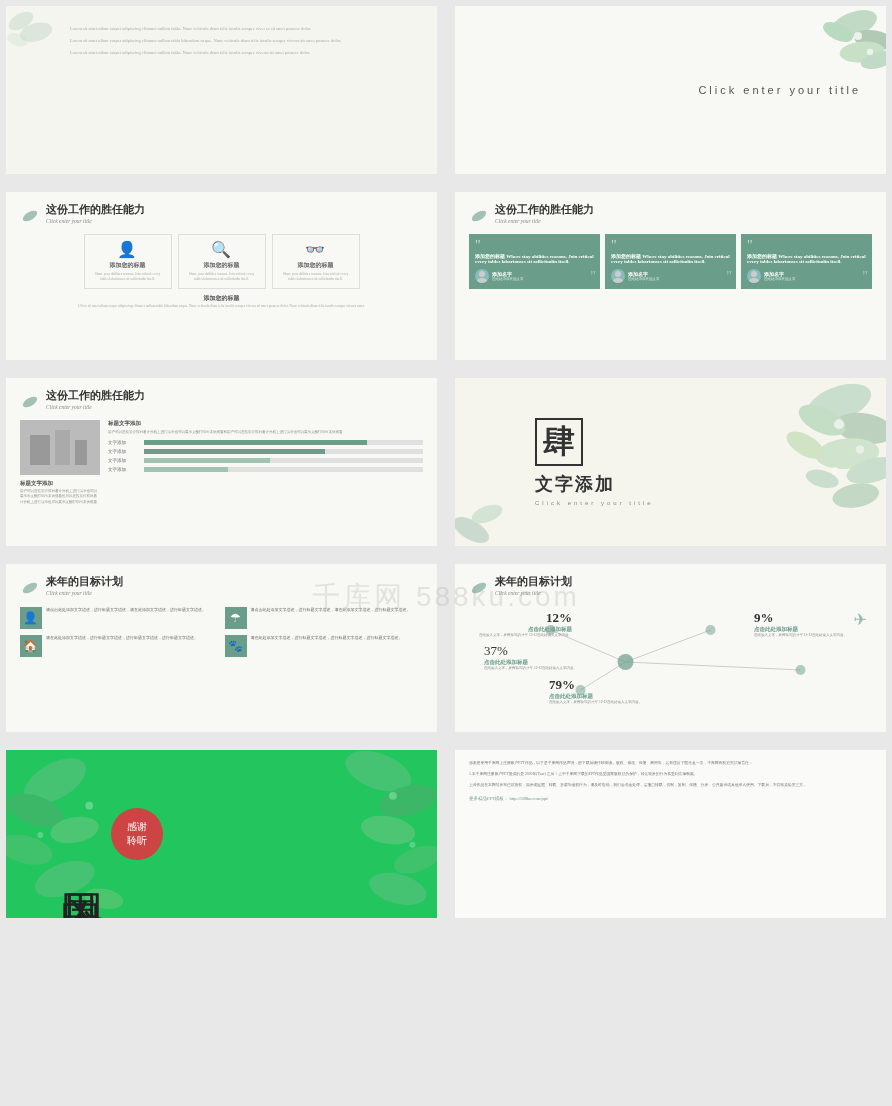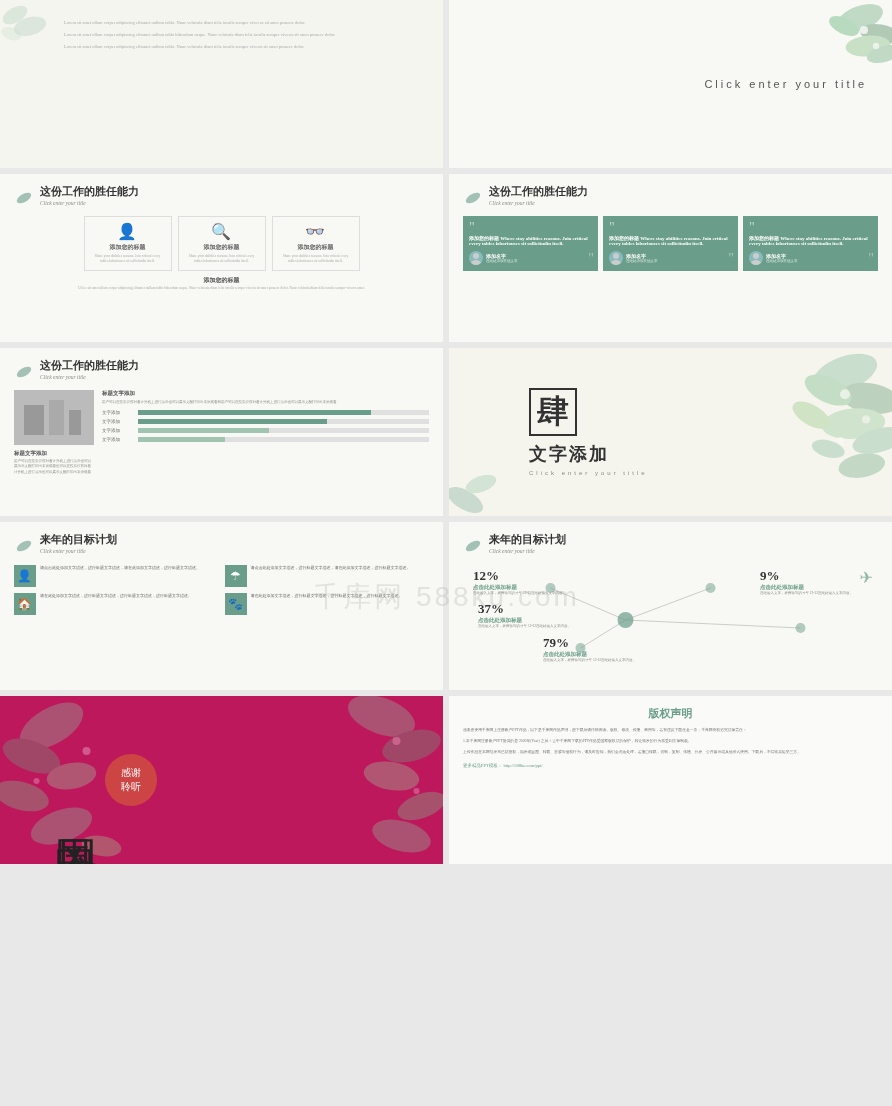--- a/index.html
+++ b/index.html
@@ -5,21 +5,22 @@
     * { box-sizing: border-box; margin: 0; padding: 0; }
     body {
       background: #e8e8e8;
       font-family: 'SimSun', 'STSong', serif;
       width: 892px;
       min-height: 1106px;
     }
     .grid {
       display: grid;
       grid-template-columns: 1fr 1fr;
-      gap: 6px;
+      gap: 18px;
+      padding: 6px;
     }
     .slide {
       background: #fff;
       overflow: hidden;
       position: relative;
       height: 168px;
     }
     .slide-inner {
       width: 100%;
       height: 100%;
@@ -82,21 +83,21 @@
       position: relative;
     }
 
     
     .slide7, .slide8 {
       background: #f8f8f4;
     }
 
     
     .slide9 {
-      background: #be185d;
+      background: #22c55e;
     }
 
     
     .slide10 {
       background: #fafaf8;
     }
 
     
     .watermark {
       position: fixed;
@@ -408,36 +409,36 @@
           <circle cx="155" cy="57" r="8" fill="#6a9e8a" opacity="0.7"></circle>
 
           <circle cx="80" cy="25" r="5" fill="#6a9e8a" opacity="0.5"></circle>
           <circle cx="240" cy="25" r="5" fill="#6a9e8a" opacity="0.5"></circle>
           <circle cx="110" cy="85" r="5" fill="#6a9e8a" opacity="0.5"></circle>
           <circle cx="330" cy="65" r="5" fill="#6a9e8a" opacity="0.5"></circle>
         </svg>
 
         <div style="position:absolute; top:5px; right:5px; font-size:16px; color:#6a9e8a; opacity:0.7;">✈</div>
 
-        <div style="position:absolute; top:5px; left:10px;">
+        <div style="position:absolute; top:5px; left:10px;text-align:right;">
           <span style="font-size:13px;font-weight:bold;color:#333;display:block;">12%</span>
           <span style="font-size:5.5px;color:#6a9e8a;font-weight:bold;display:block;">点击此处添加标题</span>
           <span style="font-size:3.5px;color:#888;display:block;line-height:1.5;">在此输入文字，发挥你写的才华
 12-12在此处输入文字内容。</span>
         </div>
 
         <div style="position:absolute; top:5px; right:25px;">
           <span style="font-size:13px;font-weight:bold;color:#333;display:block;">9%</span>
           <span style="font-size:5.5px;color:#6a9e8a;font-weight:bold;display:block;">点击此处添加标题</span>
           <span style="font-size:3.5px;color:#888;display:block;line-height:1.5;">在此输入文字，发挥你写的才华
 12-12在此处输入文字内容。</span>
         </div>
 
         <div style="position:absolute; top:38px; left:15px;">
-          <span style="font-size:13px;font-weight:bold;color:#333;display:block;">37%</span>
+          <span style="font-size:13px;font-weight:normal;color:#333;display:block;">37%</span>
           <span style="font-size:5.5px;color:#6a9e8a;font-weight:bold;display:block;">点击此处添加标题</span>
           <span style="font-size:3.5px;color:#888;display:block;line-height:1.5;">在此输入文字，发挥你写的才华
 12-12在此处输入文字内容。</span>
         </div>
 
         <div style="position:absolute; top:72px; left:80px;">
           <span style="font-size:13px;font-weight:bold;color:#333;display:block;">79%</span>
           <span style="font-size:5.5px;color:#6a9e8a;font-weight:bold;display:block;">点击此处添加标题</span>
           <span style="font-size:3.5px;color:#888;display:block;line-height:1.5;">在此输入文字，发挥你写的才华
 12-12在此处输入文字内容。</span>
@@ -473,21 +474,20 @@
         <div style="background:#c44; color:#fff; border-radius:50%; width:52px; height:52px; display:flex; flex-direction:column; align-items:center; justify-content:center; font-size:10px; text-align:center; line-height:1.4; font-family:'SimHei',sans-serif;">
           <span>感谢</span>
           <span>聆听</span>
         </div>
       </div>
     </div>
   </div>
 
   <div class="slide slide10">
     <div class="slide-padding">
-      <div style="font-size:11px; color:#6a9e8a; text-align:center; font-weight:bold; margin-bottom:6px;">版权声明</div>
       <div style="font-size:3.8px; color:#777; line-height:1.9; margin-bottom:4px;">感谢您使用千库网上注册账户PPT作品，以下是千库网作品声明，您下载后请仔细阅读。版权、修改、传播、商用等，若有违反下面任意一条，千库网有权追究法律责任：</div>
       <div style="font-size:3.8px; color:#777; line-height:1.9; margin-bottom:4px;">1.本千库网注册账户PPT提供的是 2020年(Year) 之后！去中千库网下载的PPT作品受国家版权法的保护，转让转发的行为将受到法律制裁。</div>
       <div style="font-size:3.8px; color:#777; line-height:1.9; margin-bottom:6px;">上传作品在本网站发布已获授权，如发现盗图、转载、抄袭等侵权行为，请及时告知，我们会迅速处理，若擅自转载，仿制，复制、传播、分发、公开展示或其他形式使用。下载后，不得转卖给第三方。</div>
       <div style="font-size:4.5px; color:#6a9e8a;">
         <span>更多精品PPT模板：</span>
         <span>http://588ku.com/ppt/</span>
       </div>
     </div>
   </div>
 

